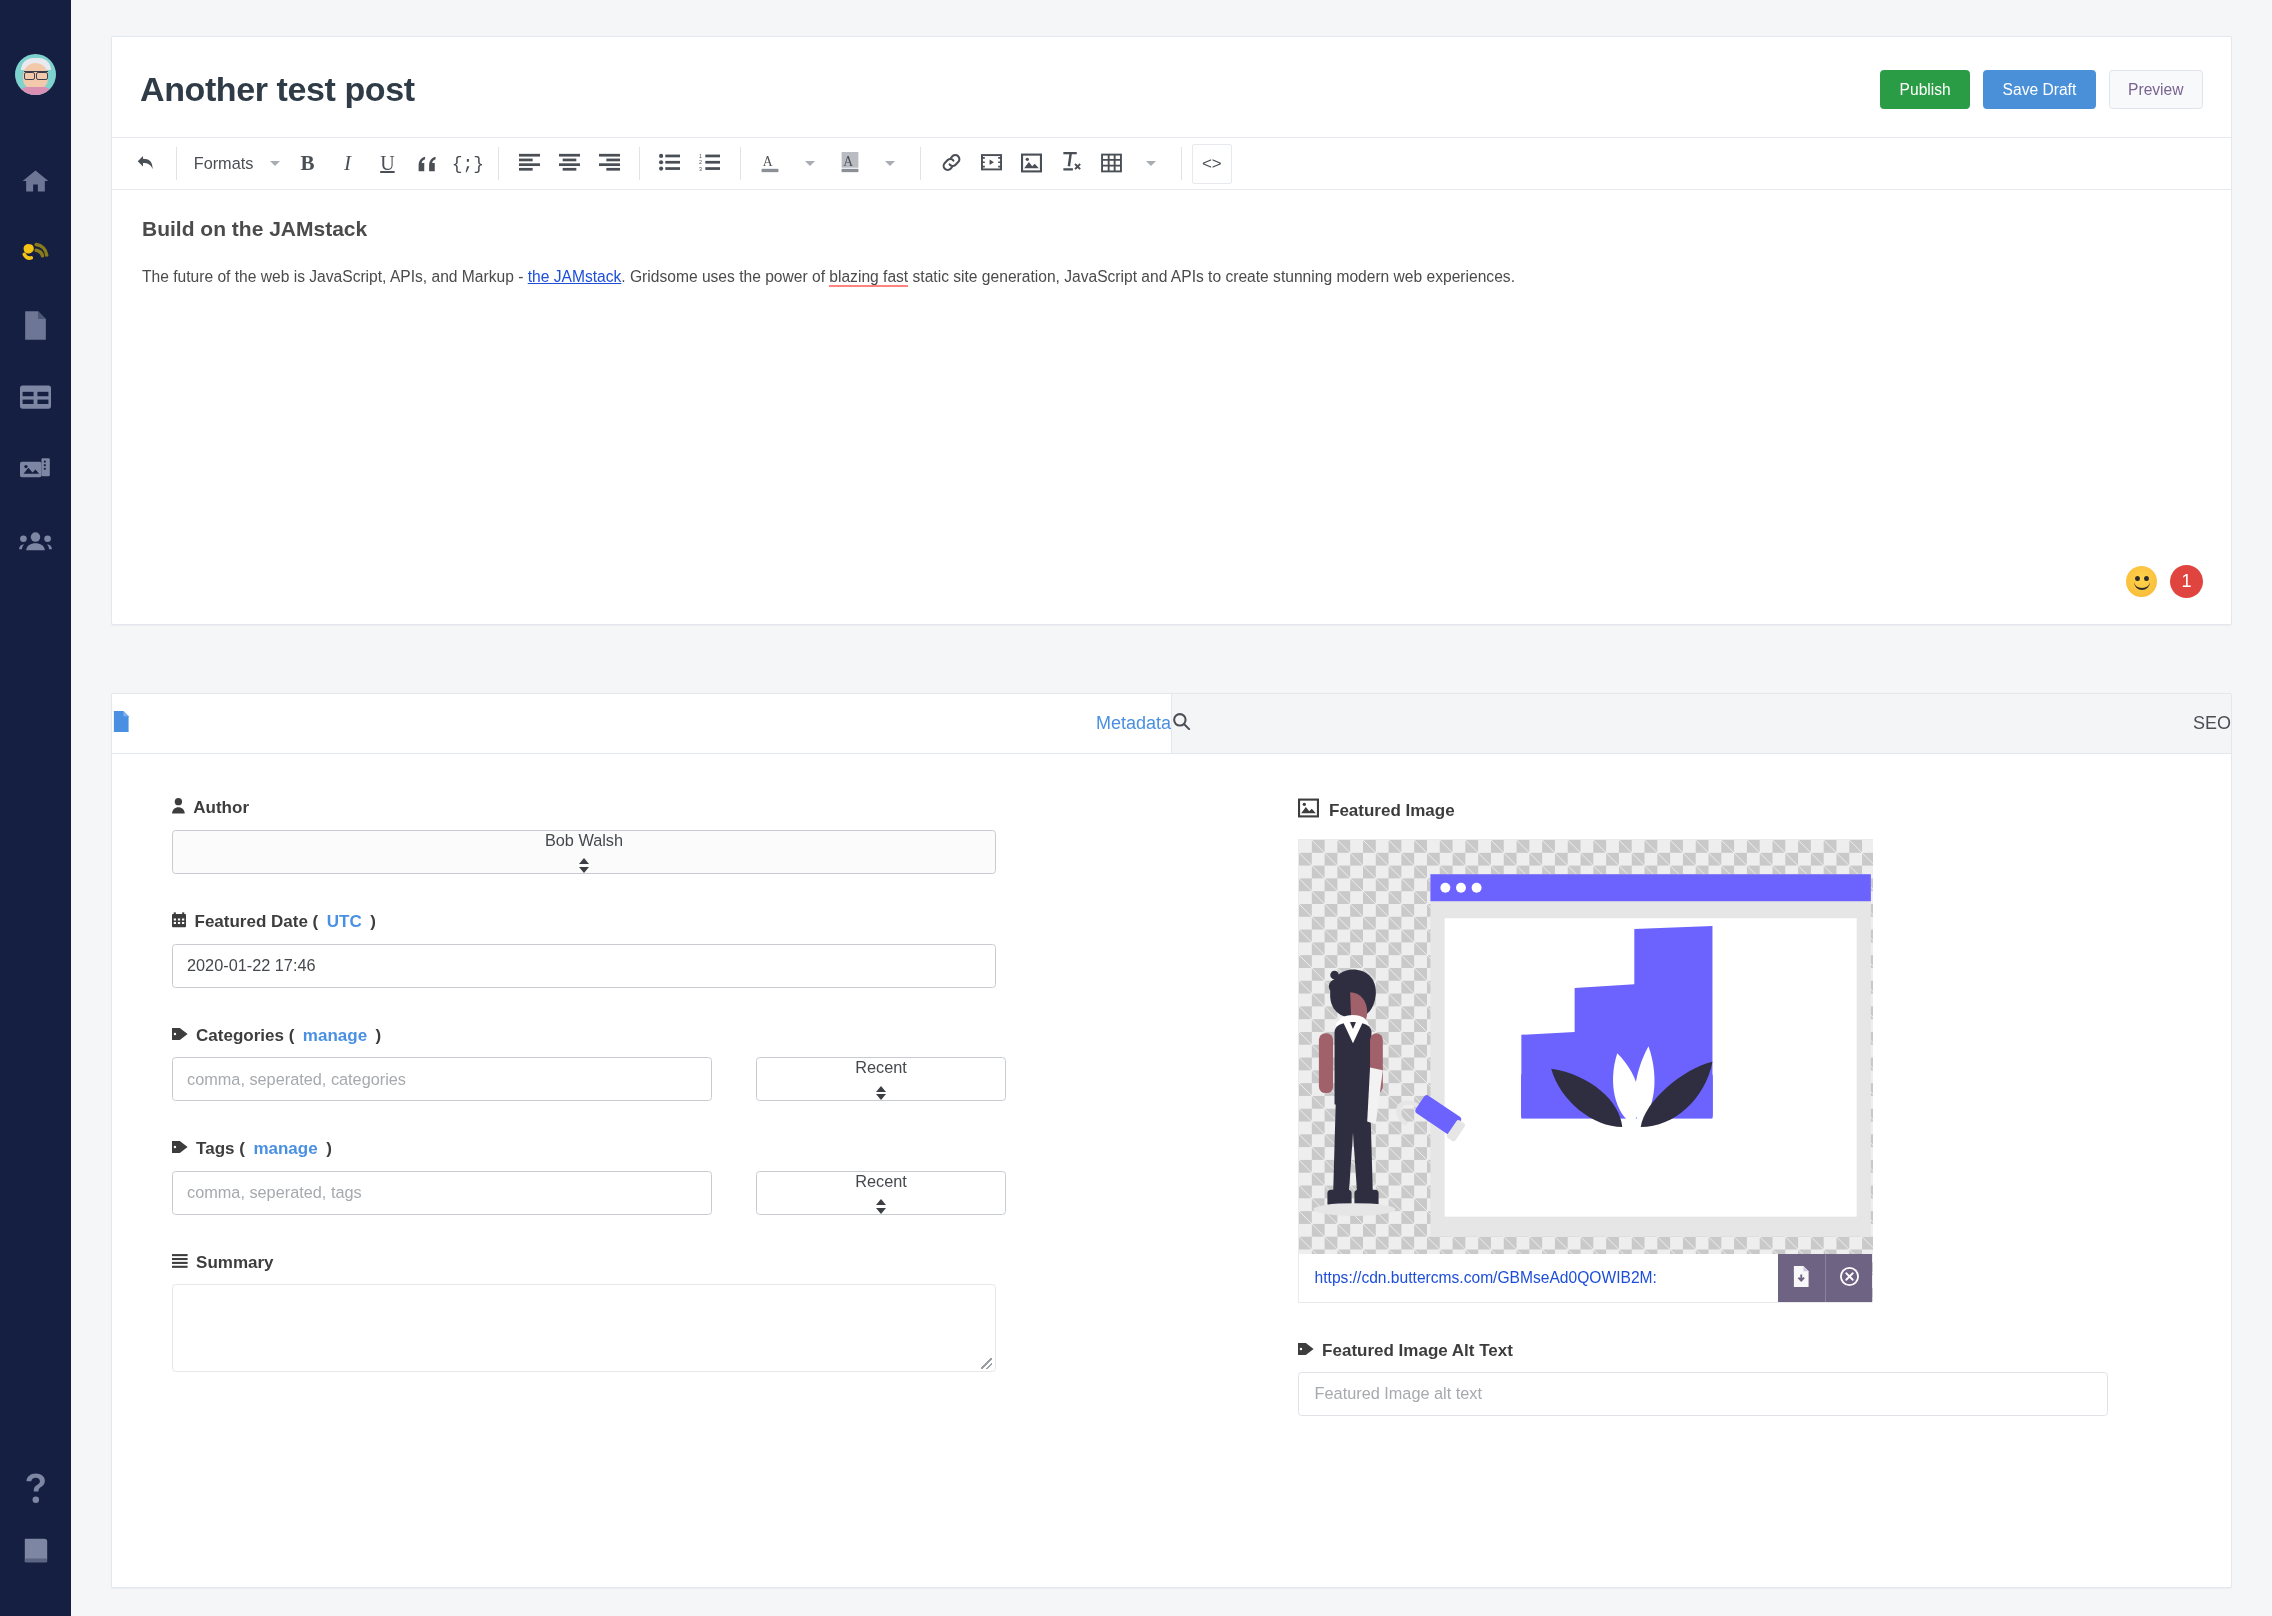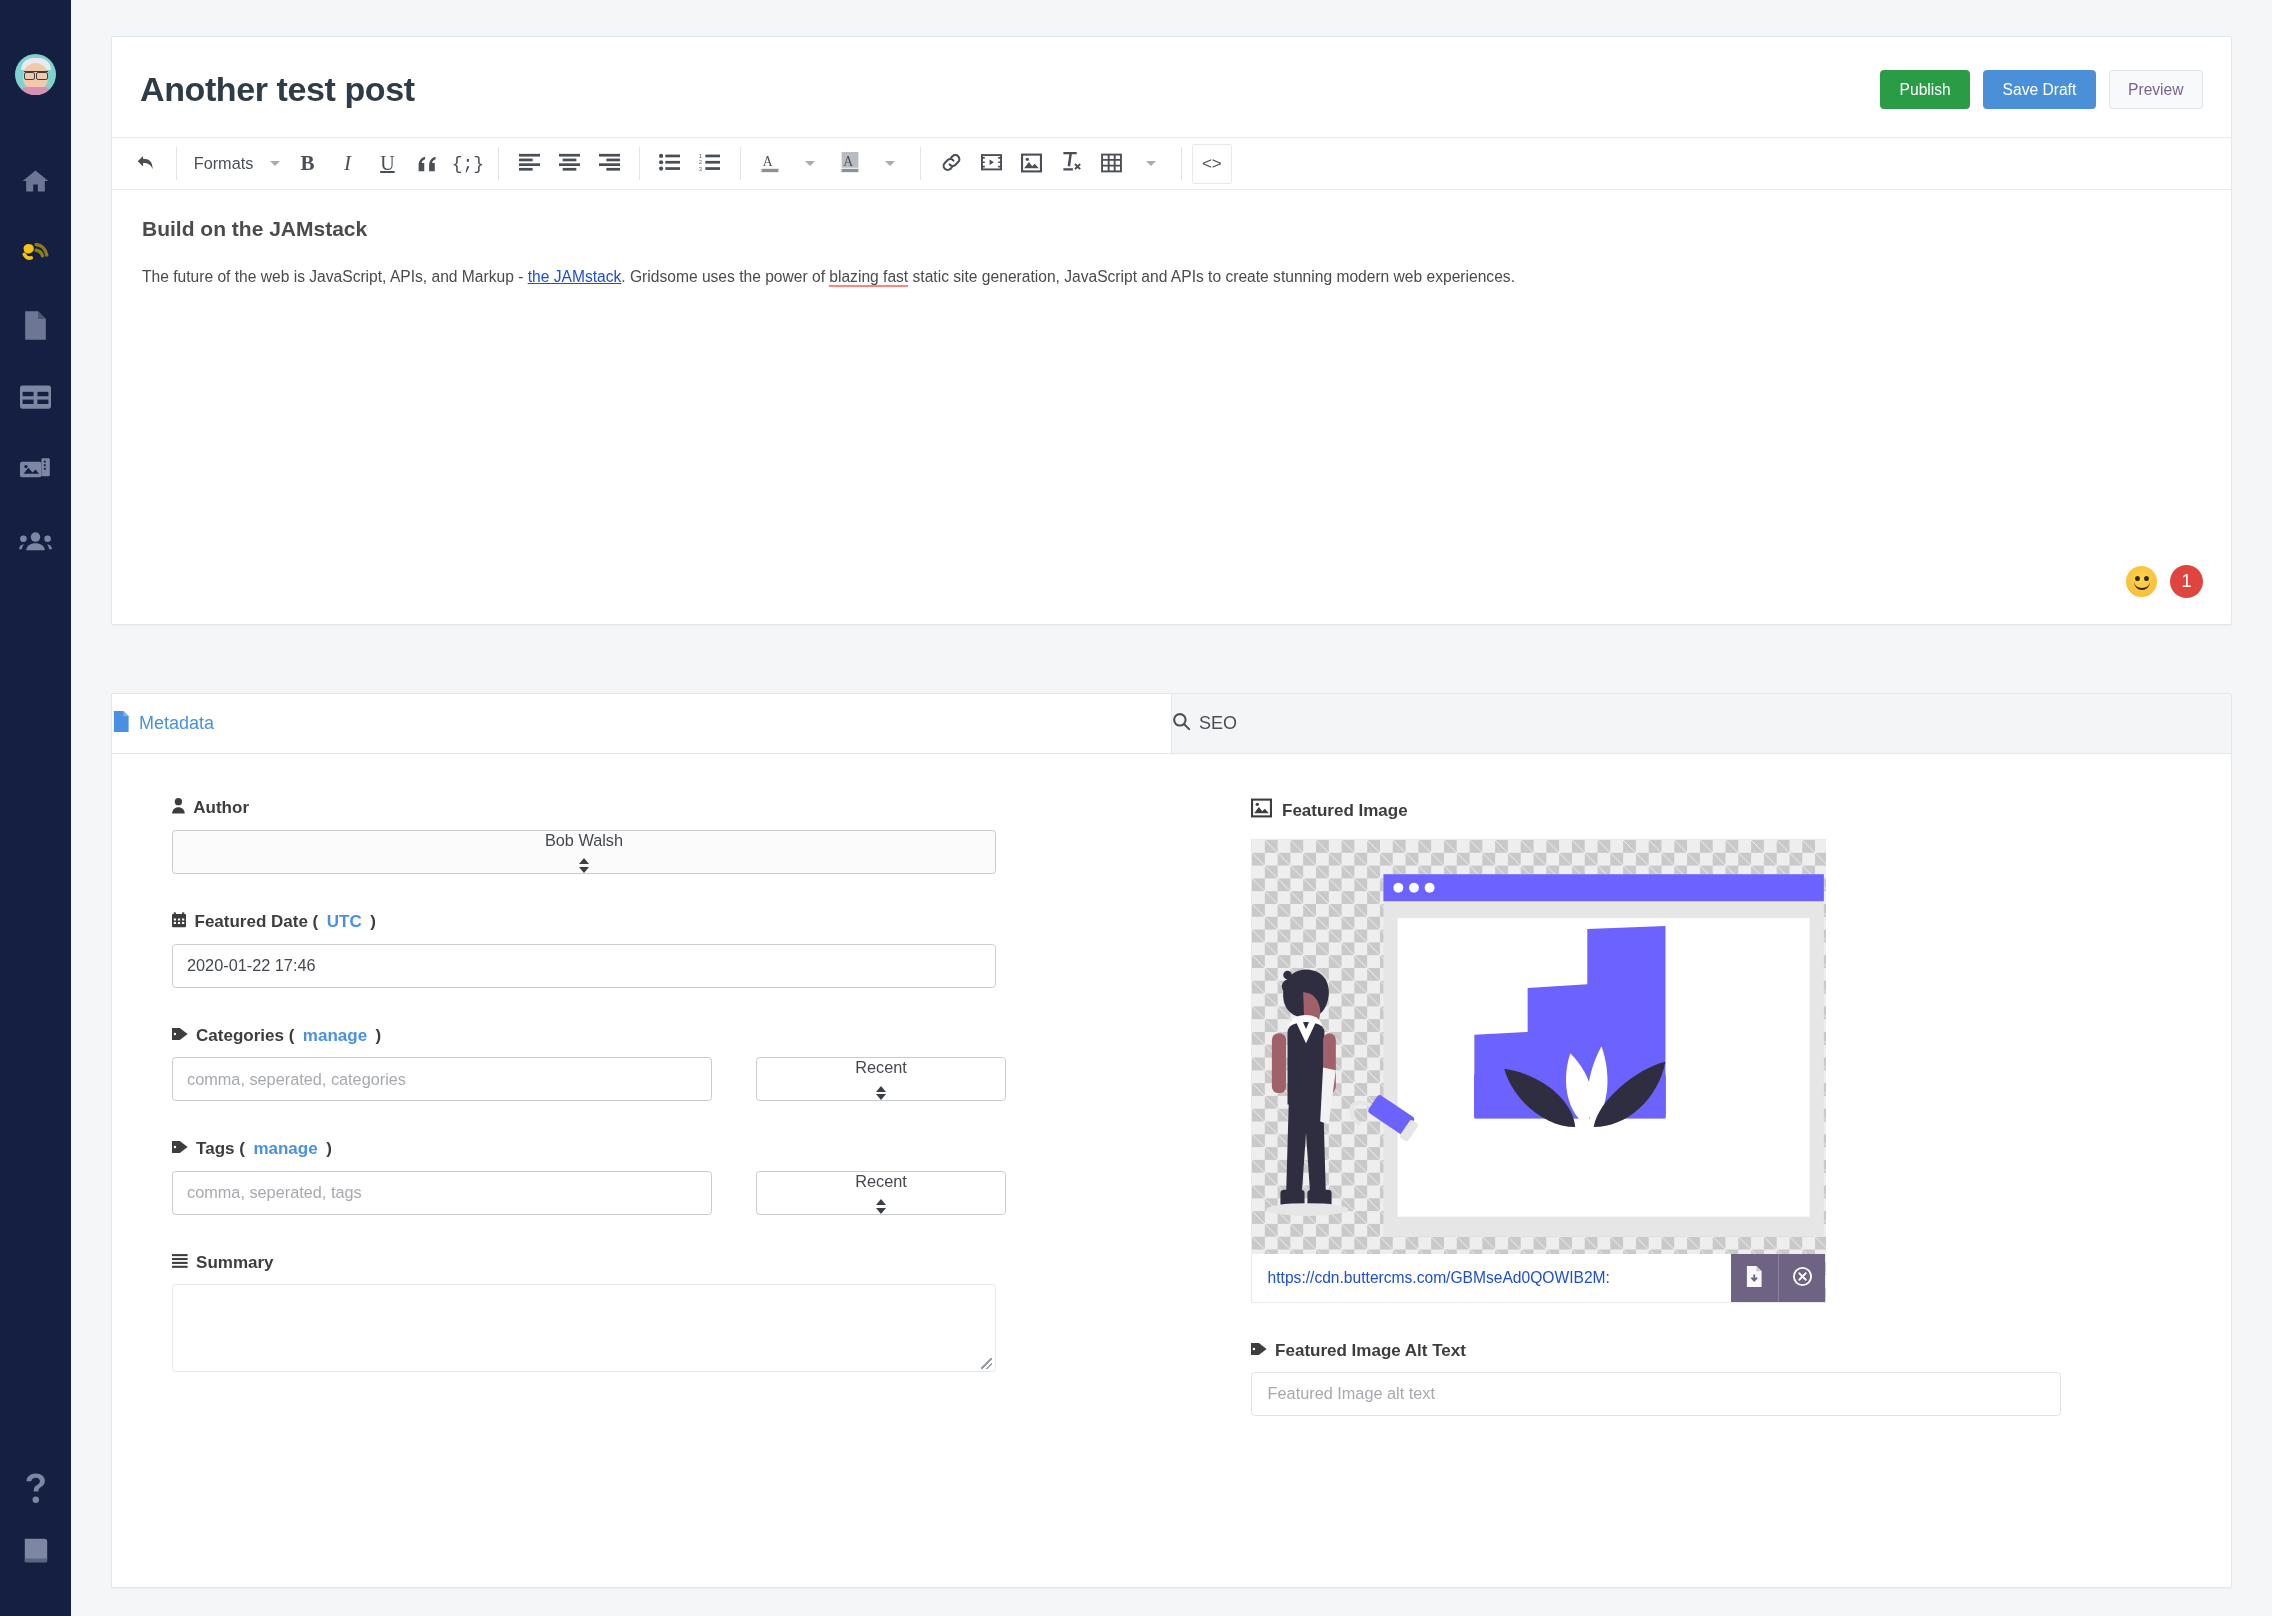--- a/index.html
+++ b/index.html
@@ -110,24 +110,24 @@
   .emoji .eye{position:absolute;top:9.2px;width:5px;height:5.7px;border-radius:50%;background:#2c2c2c;}
   .emoji .eye.l{left:8.5px;} .emoji .eye.r{right:8.5px;}
   .emoji .mouth{position:absolute;left:7.8px;top:15px;width:15.6px;height:8.5px;
     border-bottom:2.8px solid #2c2c2c;border-radius:0 0 10px 10px;}
   .badge-count{width:33px;height:33px;border-radius:50%;background:#e0443e;color:#fff;
     display:flex;align-items:center;justify-content:center;font-size:18px;}
 
   
   #meta-card{position:relative;margin-top:68px;height:895px;overflow:hidden;}
   .tabs{display:flex;height:60px;border-bottom:0.7px solid #e3e8ee;}
-  .tab{flex:1;display:flex;align-items:center;justify-content:flex-start;gap:8.5px;font-size:18px;cursor:pointer;}
+  .tab{flex:1;display:flex;align-items:center;justify-content:space-between;gap:8.5px;font-size:18px;cursor:pointer;}
   .tab.active{background:#fff;color:#4a90e2;border-right:0.7px solid #e3e8ee;}
   .tab.inactive{background:#f4f5f7;color:#4b4f55;}
-  .panes{display:flex;}
+  .panes{display:flex;gap:47px;}
   .pane-left{width:1079px;padding:44px 0 0 60px;}
   .pane-right{flex:1;padding:44px 0 0 60px;}
 
   .flabel{font-size:17px;color:#3d3d3d;font-weight:bold;display:flex;align-items:center;gap:8.5px;margin:0 0 11.4px 0;}
   .flabel a{color:#4a90e2;text-decoration:none;}
   .field{margin-bottom:38px;}
   .ctl{
     width:824px;height:44px;border:0.7px solid #c8ccd1;border-radius:3.6px;background:#fbfbfb;
     font-size:16.3px;color:#45494e;padding:0 14px;display:flex;align-items:center;
     font-family:"Liberation Sans",sans-serif;

